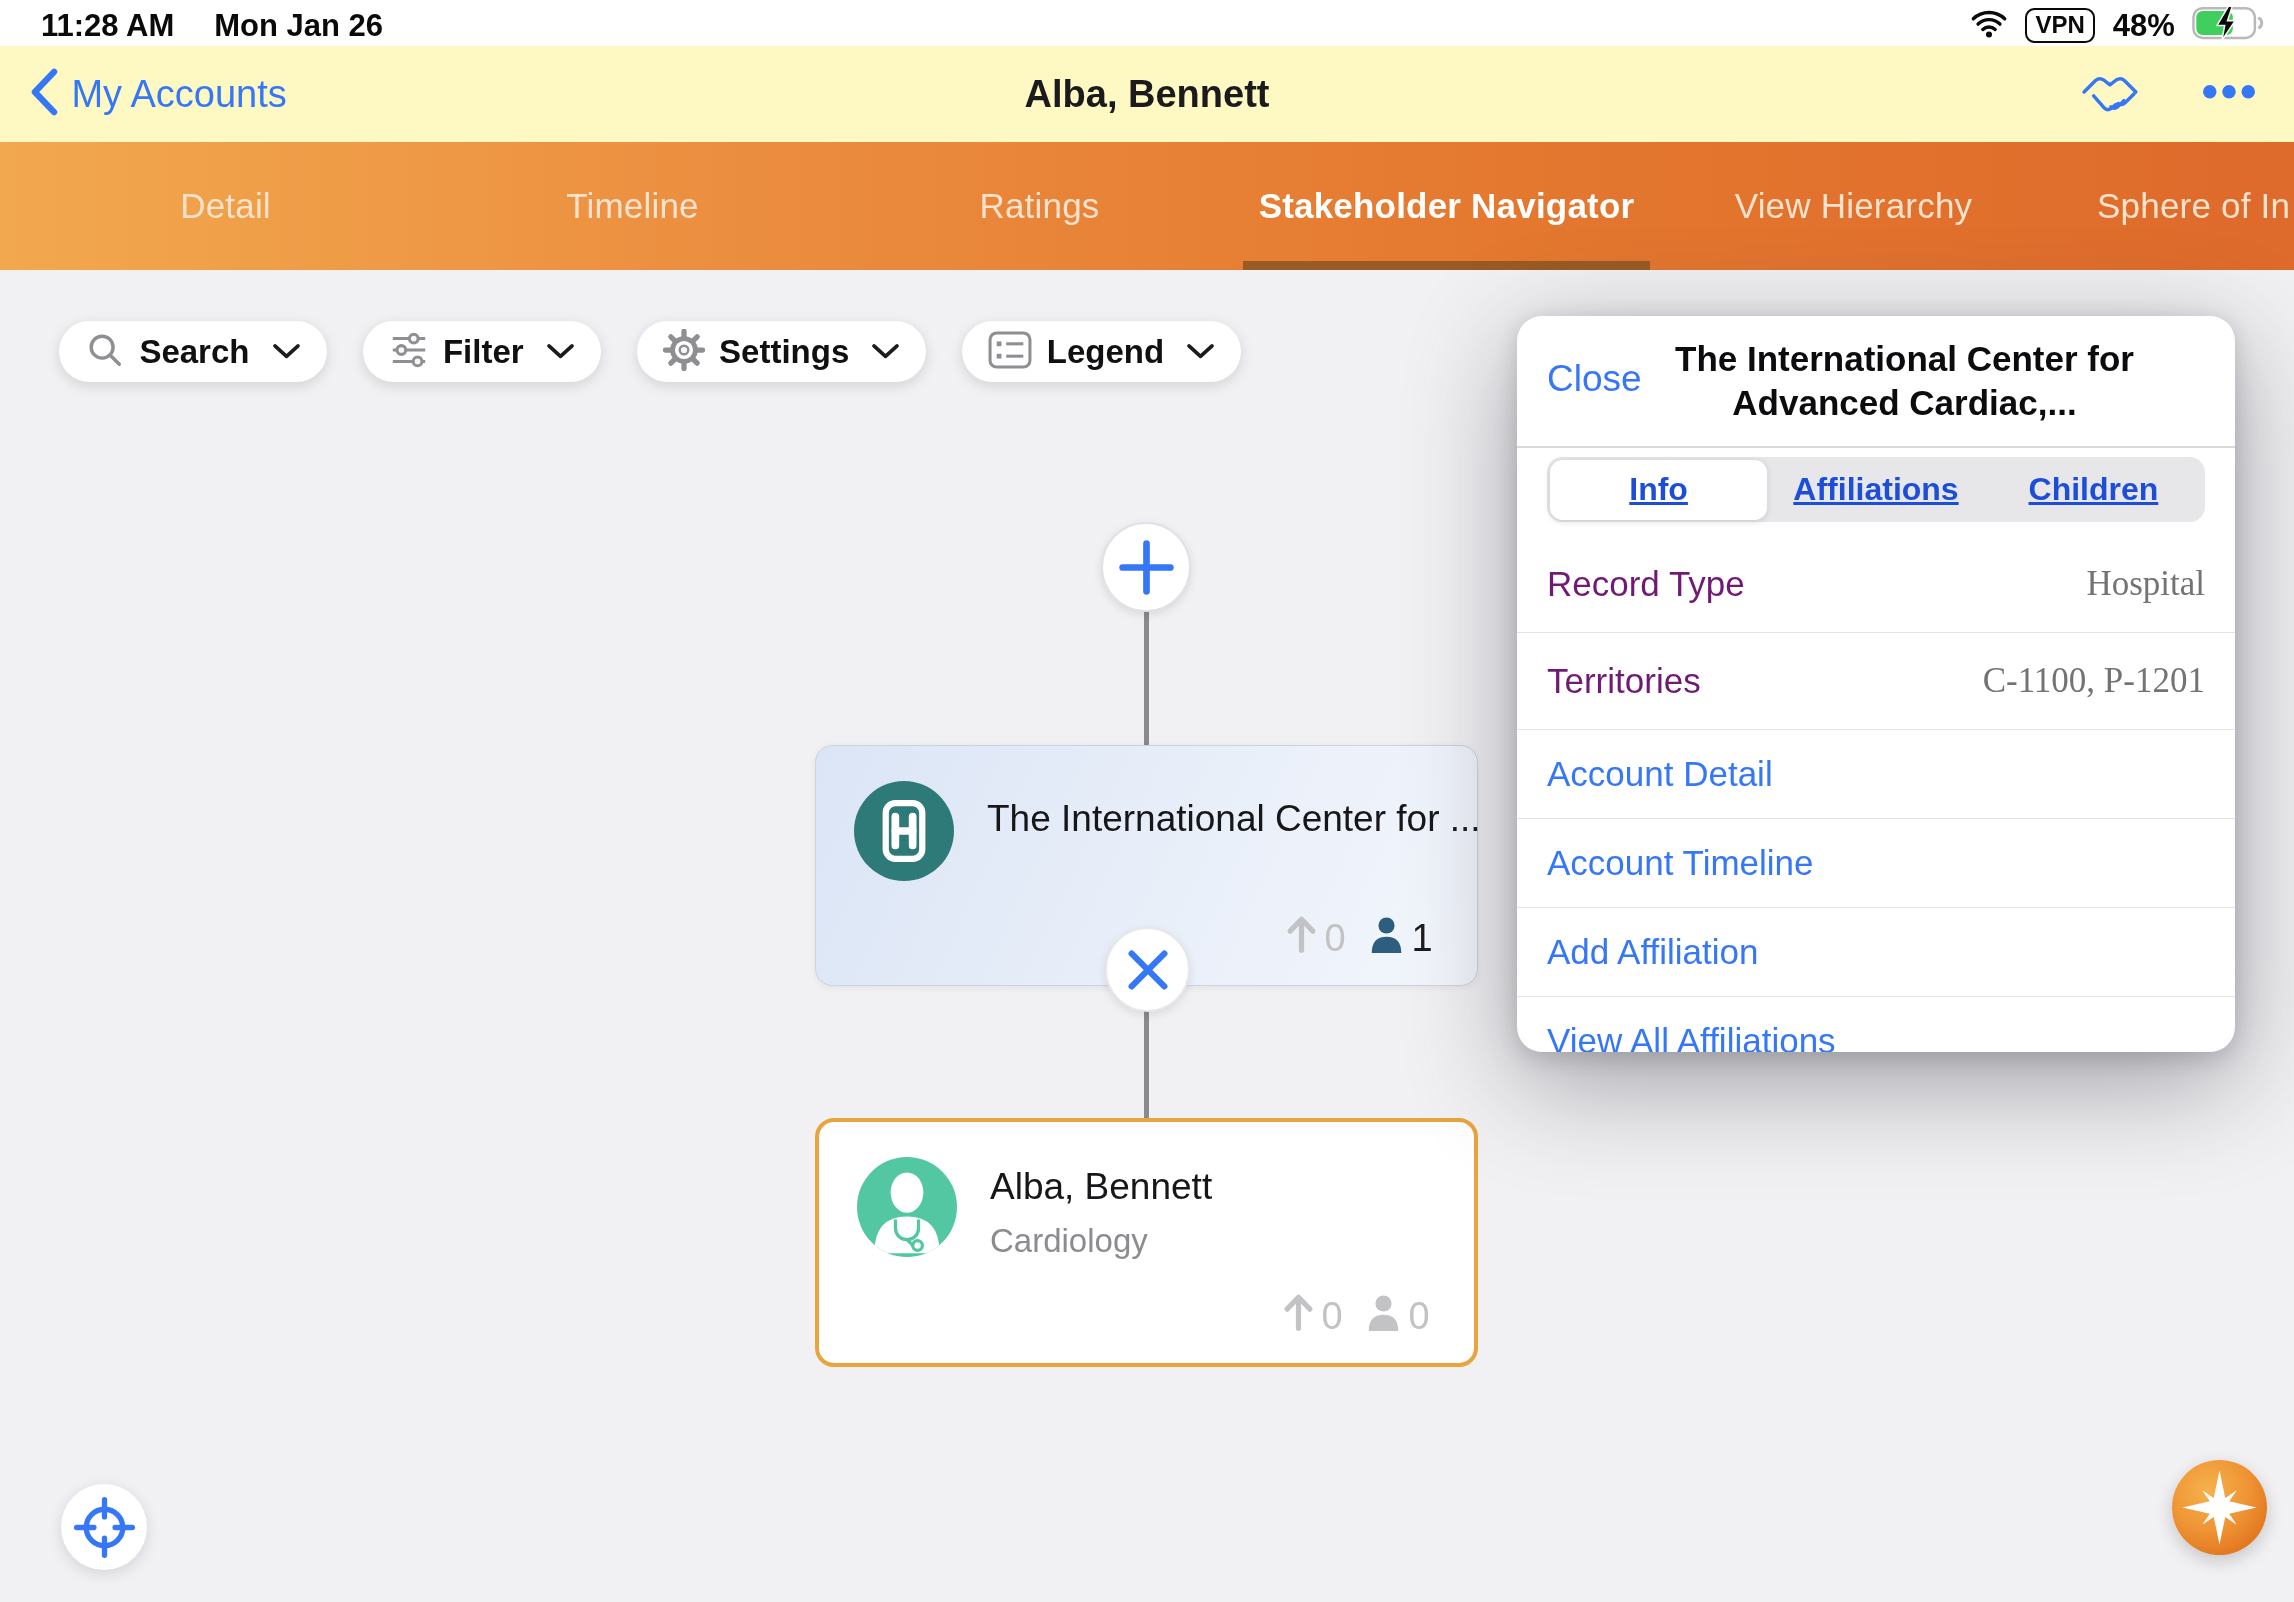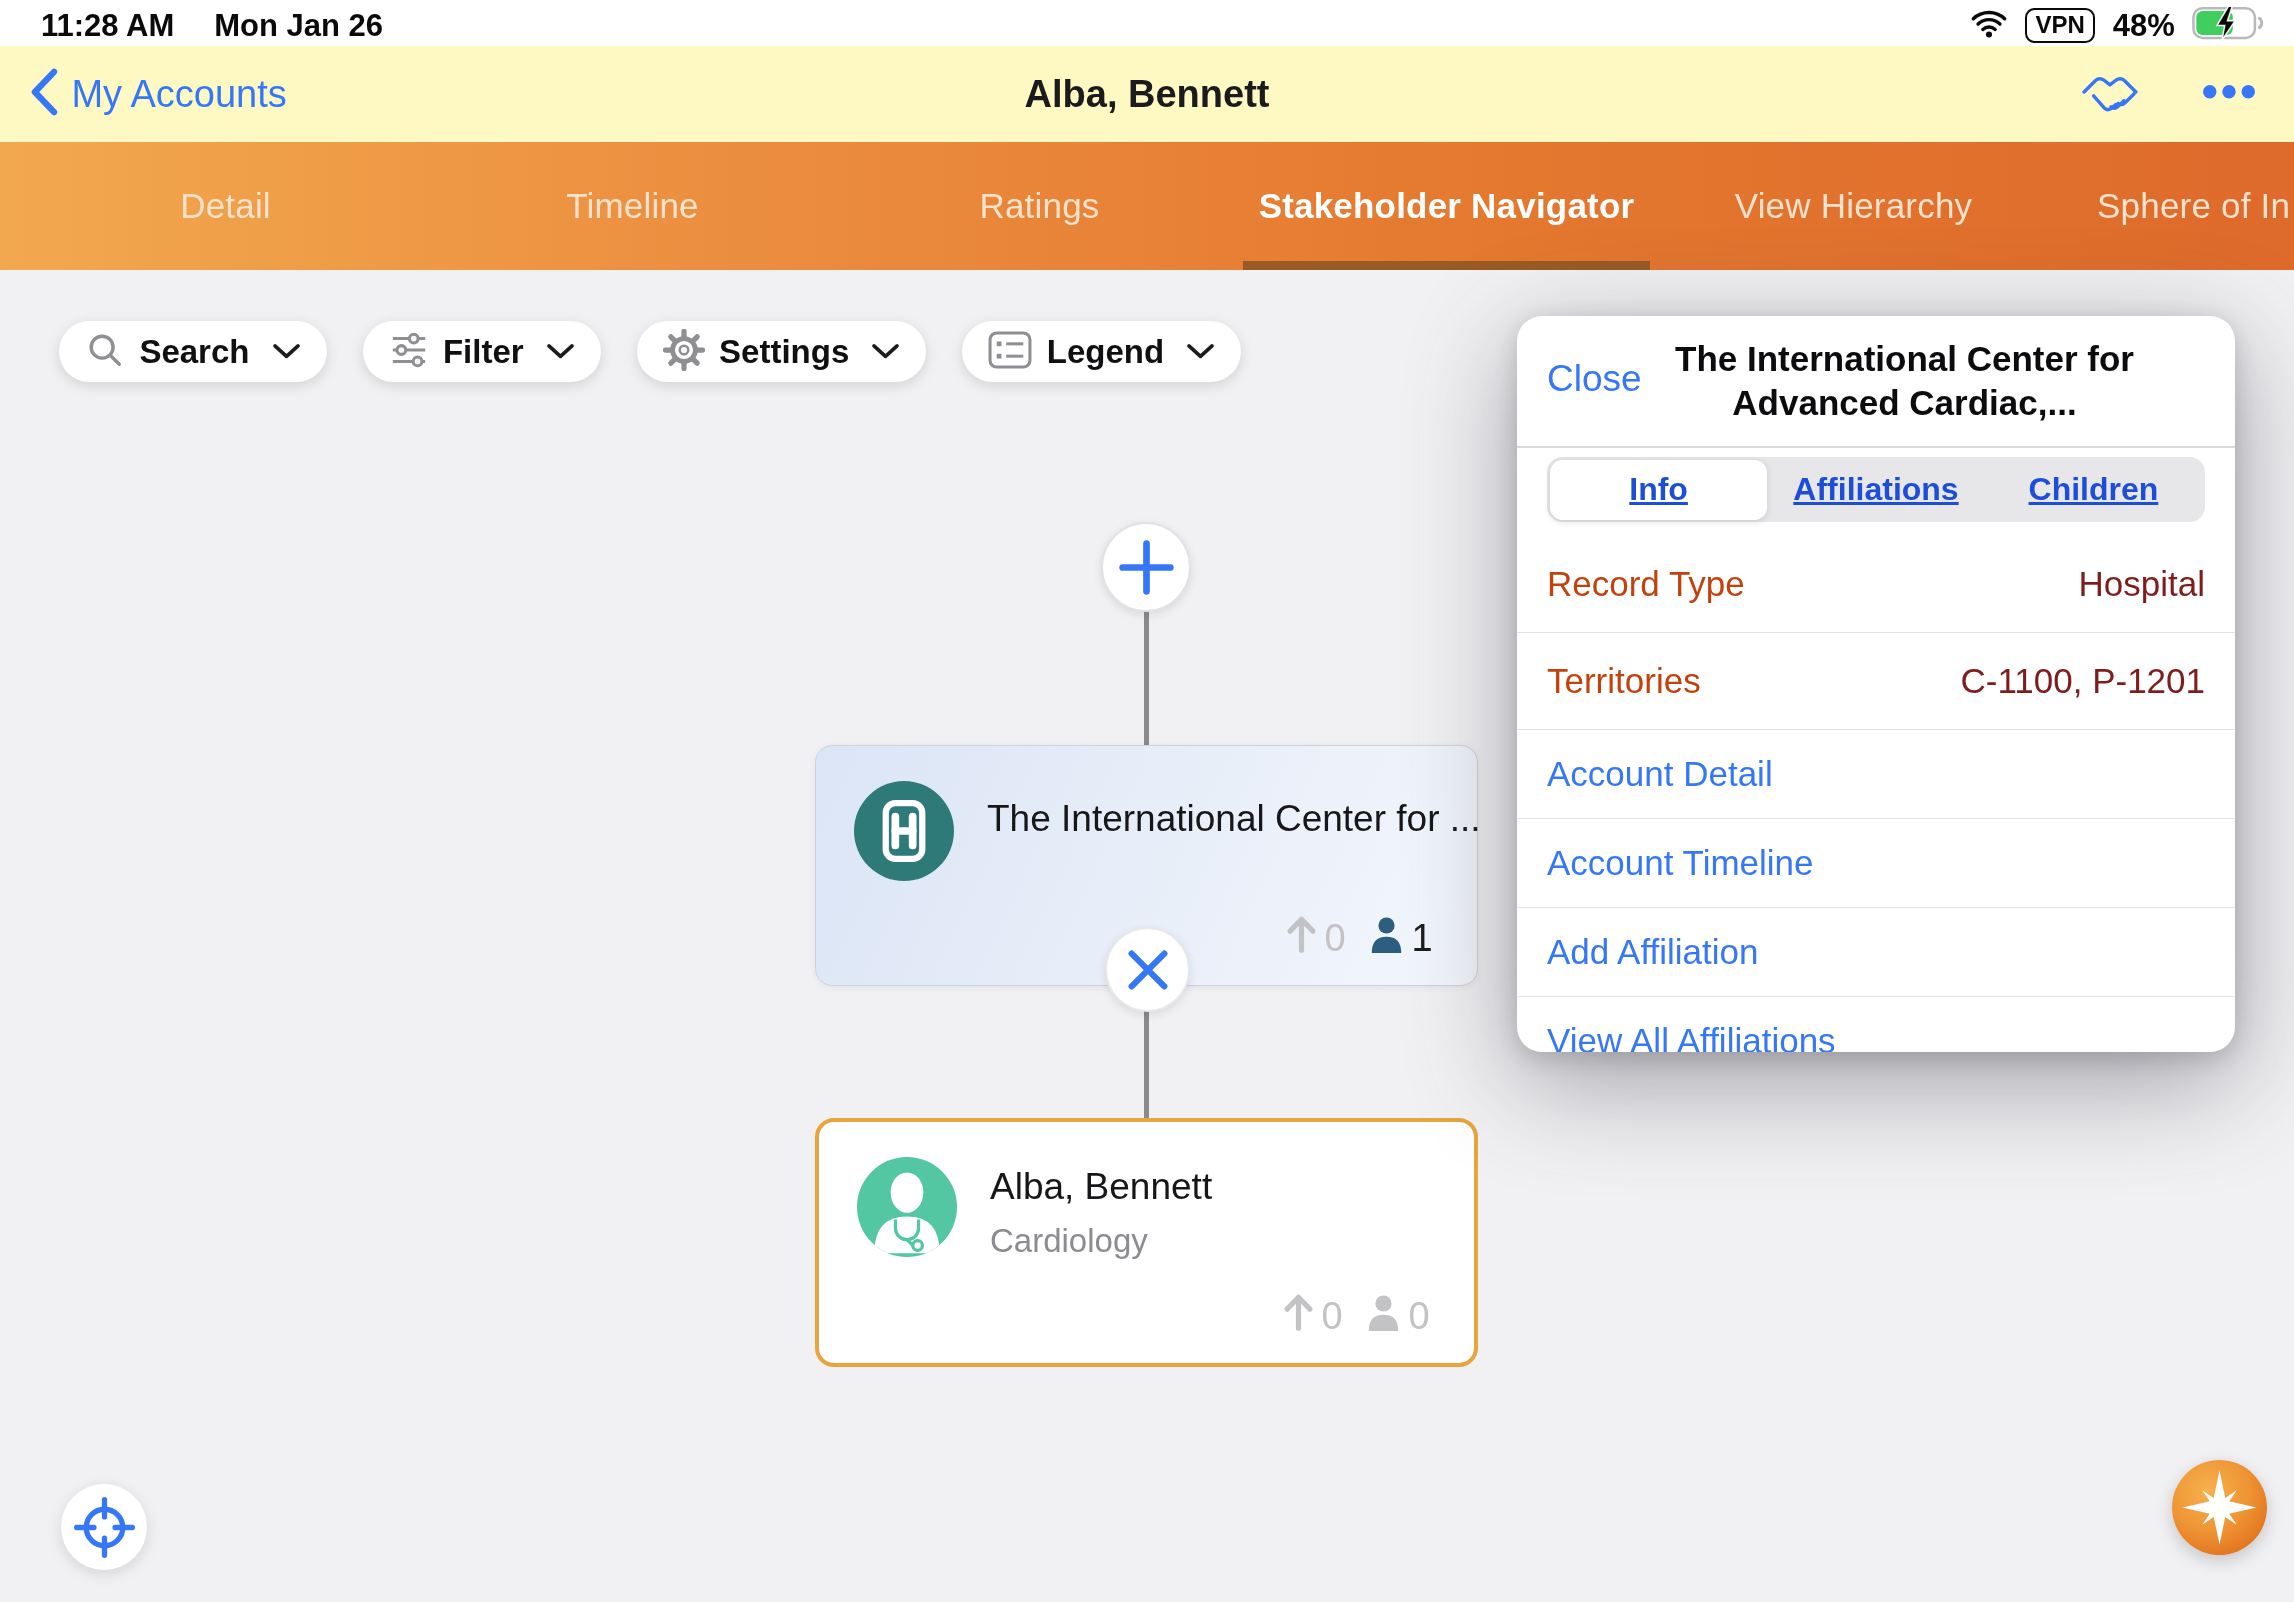--- a/index.html
+++ b/index.html
@@ -78,22 +78,22 @@
   .panel-title { position:absolute; left:115px; right:58px; top:21px; text-align:center;
     font-size:35px; font-weight:700; line-height:44px; color:#0c0c0e; }
   .panel-divider { height:1.9px; background:#dadadd; }
   .seg-wrap { padding:9.6px 30px 13.4px; }
   .segmented { height:65px; background:#e7e7e9; border-radius:15.4px; display:flex; padding:2.9px; }
   .segment { flex:1; display:flex; align-items:center; justify-content:center; font-size:32px;
     font-weight:600; color:#1d4ed8; border-radius:12.5px; cursor:pointer;text-decoration:underline; }
   .segment.selected { background:#fff; box-shadow:0 1.9px 7.7px rgba(0,0,0,.12); }
   .panel-row { display:flex; justify-content:space-between; align-items:center; padding:28px 30px;
     font-size:35px; border-bottom:1.9px solid #e3e3e6; }
-  .panel-row .k { color:#c2410c; }
-  .panel-row .v { color:#7f1d1d; }
+  .panel-row .k { color:#701a75; }
+  .panel-row .v { color:#737373;font-family:Liberation Serif, serif; }
   .panel-link { padding:24px 30px; font-size:35px; color:#3577F6; border-bottom:1.9px solid #e3e3e6;
     cursor:pointer; }
   .panel-link:last-child { border-bottom:none; }
 
   
   .target-btn { left:61px; top:1214px; width:86px; height:86px; border:none;
     box-shadow:0 3.8px 15.4px rgba(0,0,0,.12); }
   .fab { position:absolute; left:2172px; top:1190px; width:95px; height:95px; border-radius:50%;
     background:radial-gradient(circle at 38% 32%,#f6b14d 0%,#ef9535 45%,#e2761f 78%,#d4660f 100%);
     box-shadow:0 5.8px 17.3px rgba(0,0,0,.18); display:flex; align-items:center; justify-content:center;

